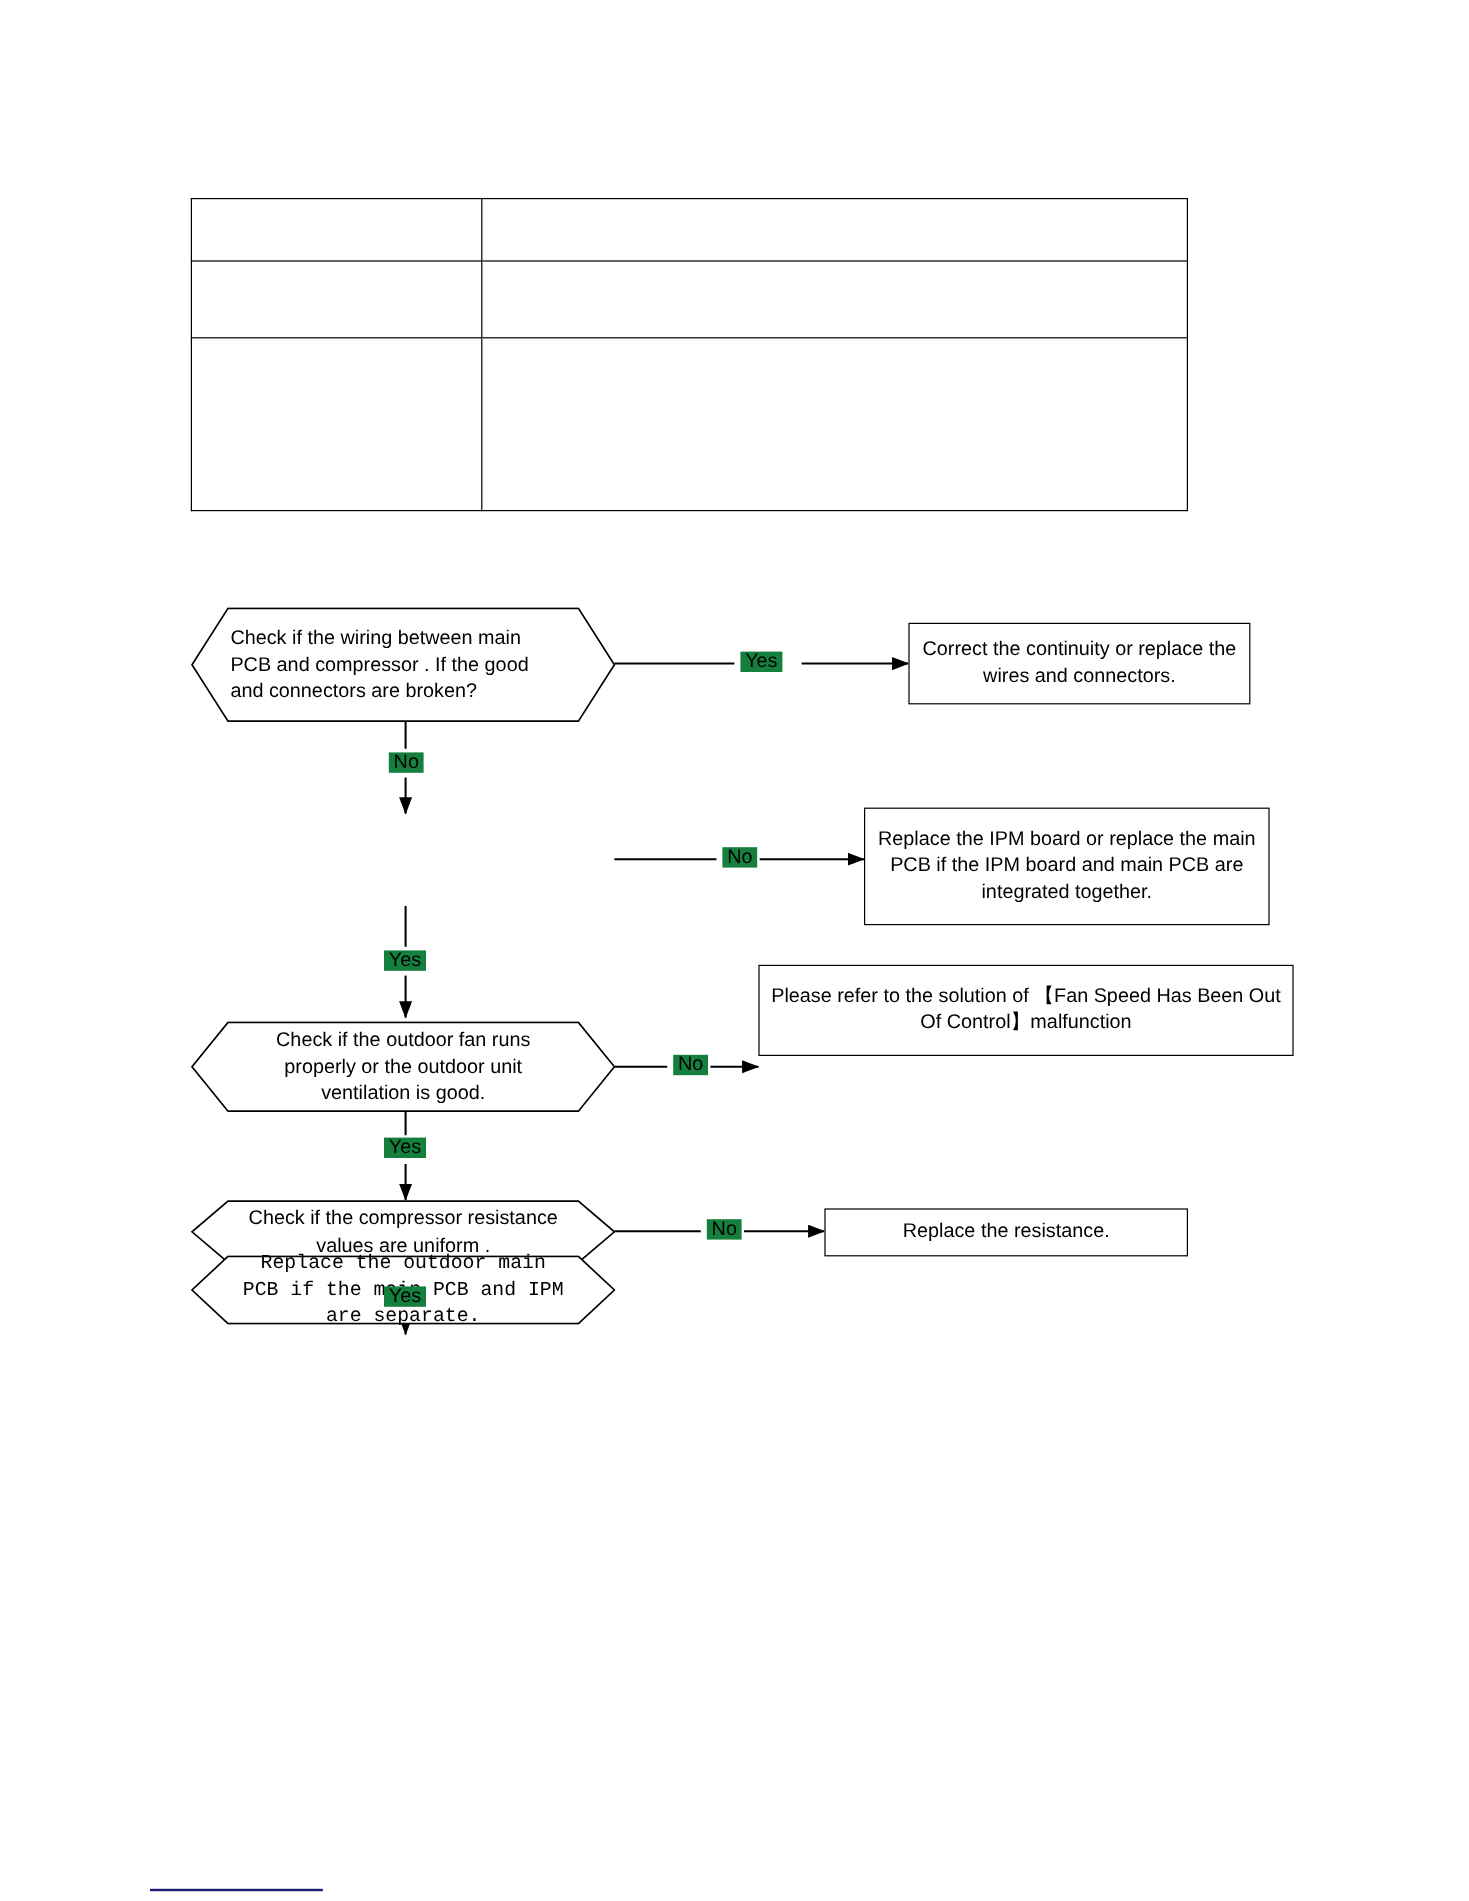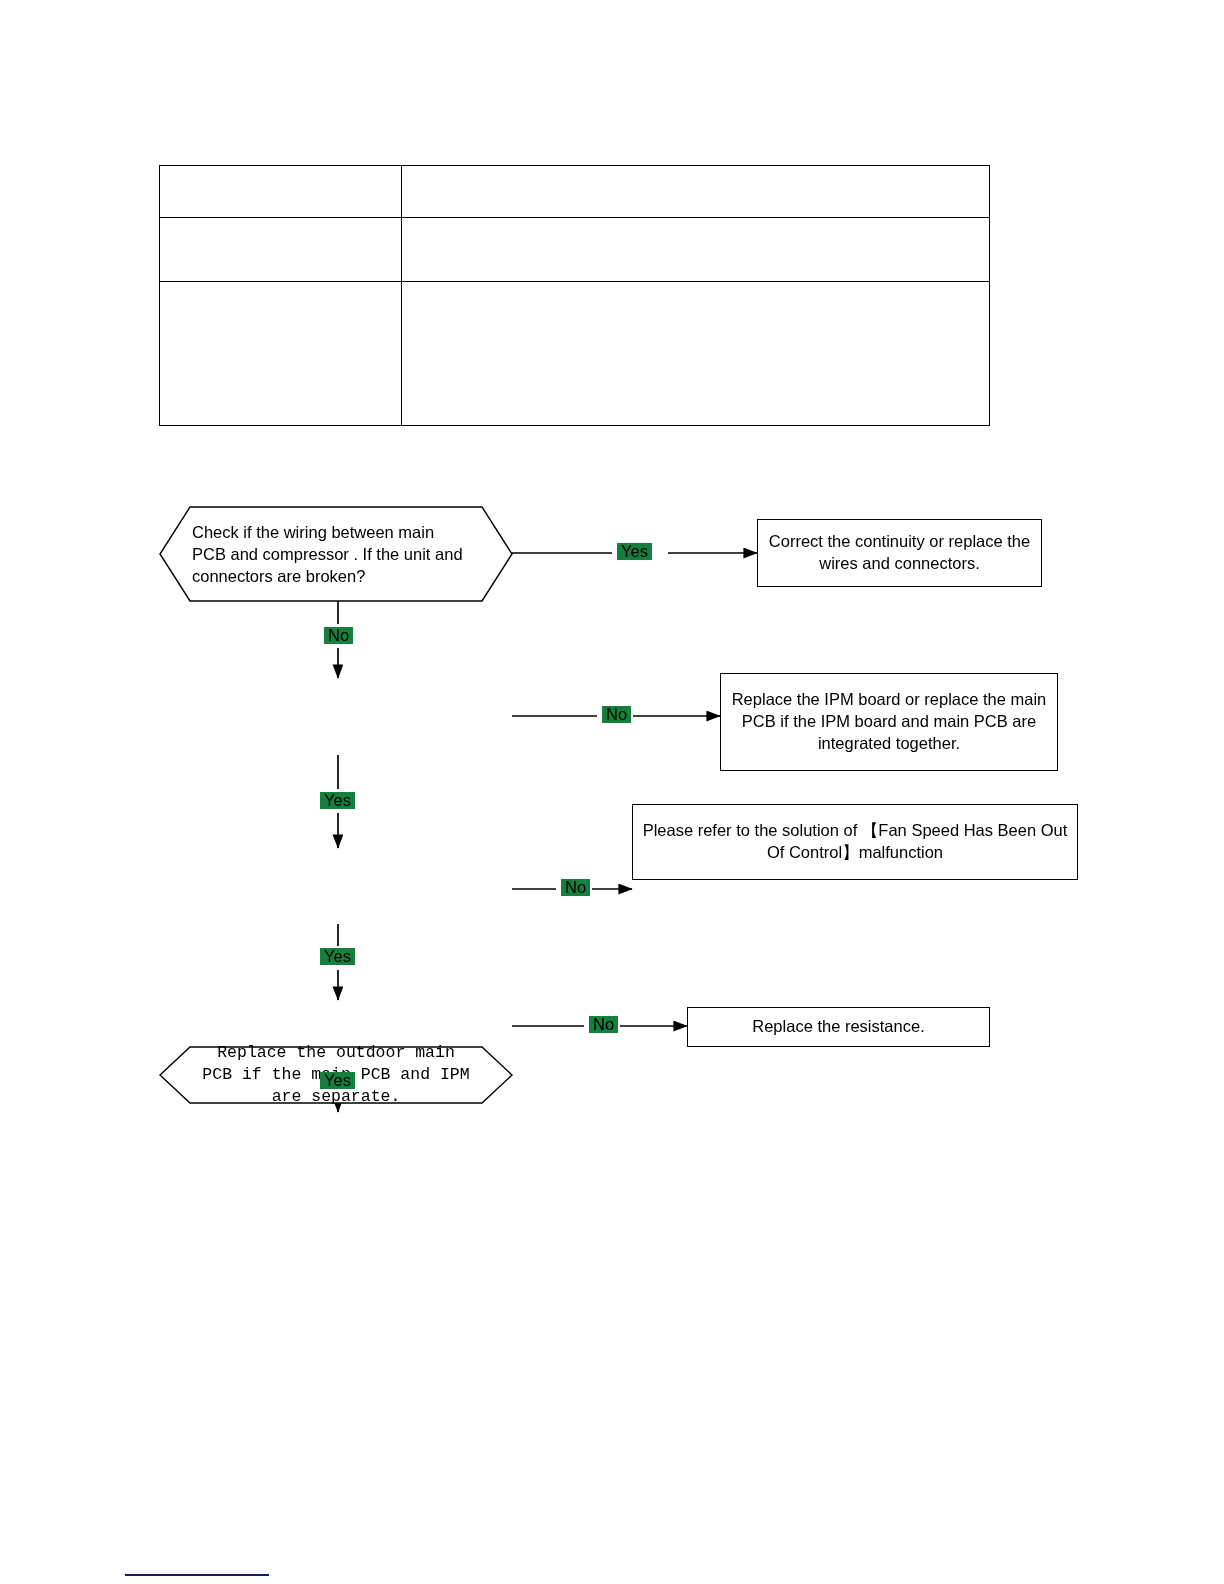--- a/index.html
+++ b/index.html
@@ -183,37 +183,49 @@
         <line x1="338" y1="1052" x2="338" y2="1070" stroke="#000000" stroke-width="1.7"></line>
         <line x1="338" y1="1094" x2="338" y2="1112" stroke="#000000" stroke-width="1.7" marker-end="url(#arrow)"></line>
       </g>
     </svg>
   </div>
 
   <div class="hexwrap" style="left:159px; top:506px; width:354px; height:96px;">
     <svg width="354" height="96" xmlns="http://www.w3.org/2000/svg">
       <polygon points="31,1 323,1 353,48 323,95 31,95 1,48" fill="#ffffff" stroke="#000000" stroke-width="1.4"></polygon>
     </svg>
-    <div class="hextext left">Check if the wiring between main PCB and compressor . If the unit and connectors are broken?</div>
+    <div class="hextext left">Check if the wiring between main PCB and compressor . If the good and connectors are broken?</div>
   </div>
 
   <div class="boxnode" style="left:757px; top:519px; width:285px; height:68px;">
     <span>Correct the continuity or replace the wires and connectors.</span>
   </div>
 
 
   <div class="boxnode" style="left:720px; top:673px; width:338px; height:98px;">
     <span>Replace the IPM board or replace the main PCB if the IPM board and main PCB are integrated together.</span>
   </div>
 
+  <div class="hexwrap" style="left:159px; top:851px; width:354px; height:76px;">
+    <svg width="354" height="76" xmlns="http://www.w3.org/2000/svg">
+      <polygon points="31,1 323,1 353,38 323,75 31,75 1,38" fill="#ffffff" stroke="#000000" stroke-width="1.4"></polygon>
+    </svg>
+    <div class="hextext center">Check if the outdoor fan runs properly or the outdoor unit ventilation is good.</div>
+  </div>
 
   <div class="boxnode" style="left:632px; top:804px; width:446px; height:76px;">
     <span>Please refer to the solution of 【Fan Speed Has Been Out Of Control】malfunction</span>
   </div>
 
+  <div class="hexwrap" style="left:159px; top:1000px; width:354px; height:53px;">
+    <svg width="354" height="53" xmlns="http://www.w3.org/2000/svg">
+      <polygon points="31,1 323,1 353,26.5 323,52 31,52 1,26.5" fill="#ffffff" stroke="#000000" stroke-width="1.4"></polygon>
+    </svg>
+    <div class="hextext center">Check if the compressor resistance values are uniform .</div>
+  </div>
 
   <div class="boxnode" style="left:687px; top:1007px; width:303px; height:40px;">
     <span>Replace the resistance.</span>
   </div>
 
   <div class="hexwrap" style="left:159px; top:1046px; width:354px; height:58px;font-family:Liberation Mono, monospace;">
     <svg width="354" height="58" xmlns="http://www.w3.org/2000/svg">
       <polygon points="31,1 323,1 353,29 323,57 31,57 1,29" fill="#ffffff" stroke="#000000" stroke-width="1.4"></polygon>
     </svg>
     <div class="hextext center">Replace the outdoor main PCB if the main PCB and IPM are separate.</div>

